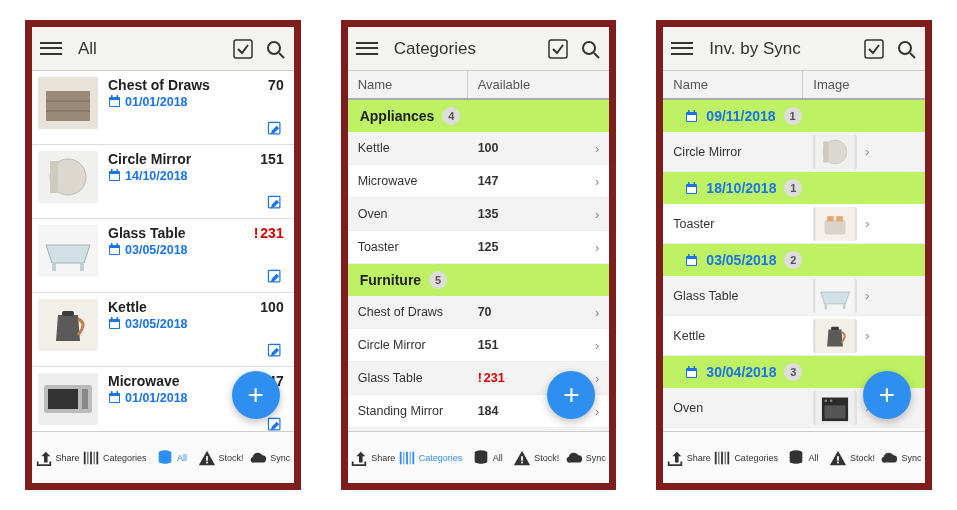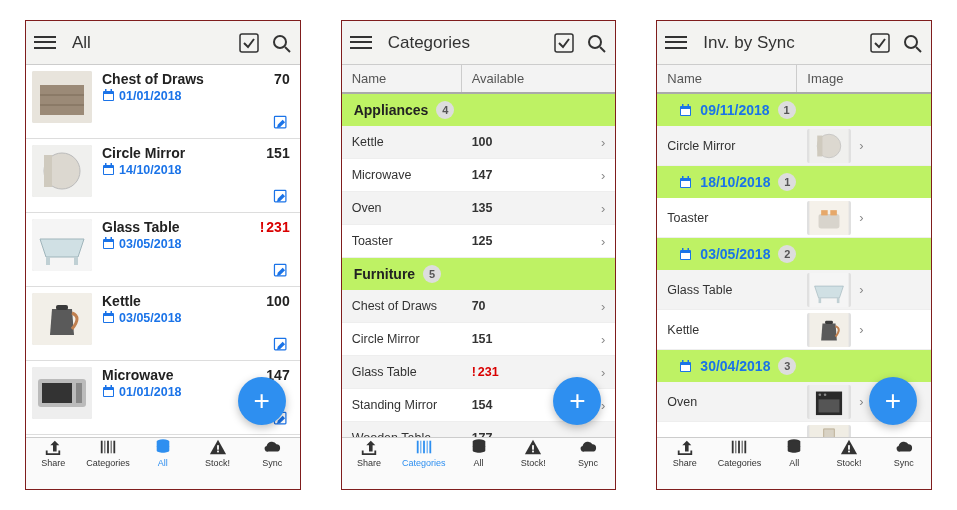--- a/index.html
+++ b/index.html
@@ -8,21 +8,21 @@
     background: #fff;
     width: 957px;
     height: 510px;
     display: flex;
     gap: 40px;
     padding: 20px 25px;
   }
   .phone {
     width: 280px;
     height: 470px;
-    border: 1px solid #7f1d1d;
+    border: 7px solid #7f1d1d;
     display: flex;
     flex-direction: column;
     background: #fff;
     position: relative;
     overflow: hidden;
   }
   .topbar {
     height: 44px;
     background: #f3f3f1;
     border-bottom: 1px solid #ccc;
@@ -134,22 +134,22 @@
   }
   
   .navbar {
     height: 52px;
     border-top: 1px solid #ccc;
     display: flex;
     background: #fafafa;
   }
   .nav-item {
     flex: 1;
-    display: flex; flex-direction: column;
-    align-items: center; justify-content: flex-start;
+    display: flex; flex-direction: row;
+    align-items: center; justify-content: center;
     font-size: 9px;
     color: #333;
     gap: 2px;
     cursor: pointer;
   }
   .nav-item.active { color: #2e8ff0; }
   .nav-item svg { width: 20px; height: 18px; fill: currentColor; }
   .col2 .exclaim { color: #d90000; font-weight: 800; margin-right:2px; }
 </style>
 </head>
@@ -436,21 +436,21 @@
         <div class="col2 ">151</div>
         <div class="chev">›</div>
       </div>
         <div class="data-row alt">
         <div class="col1">Glass Table</div>
         <div class="col2 alert"><span class="exclaim">!</span>231</div>
         <div class="chev">›</div>
       </div>
         <div class="data-row ">
         <div class="col1">Standing Mirror</div>
-        <div class="col2 ">154</div>
+        <div class="col2 ">184</div>
         <div class="chev">›</div>
       </div>
         <div class="data-row alt">
         <div class="col1">Wooden Table</div>
         <div class="col2 ">177</div>
         <div class="chev">›</div>
       </div>
       </div>
   </div>
   <div class="fab">+</div>

